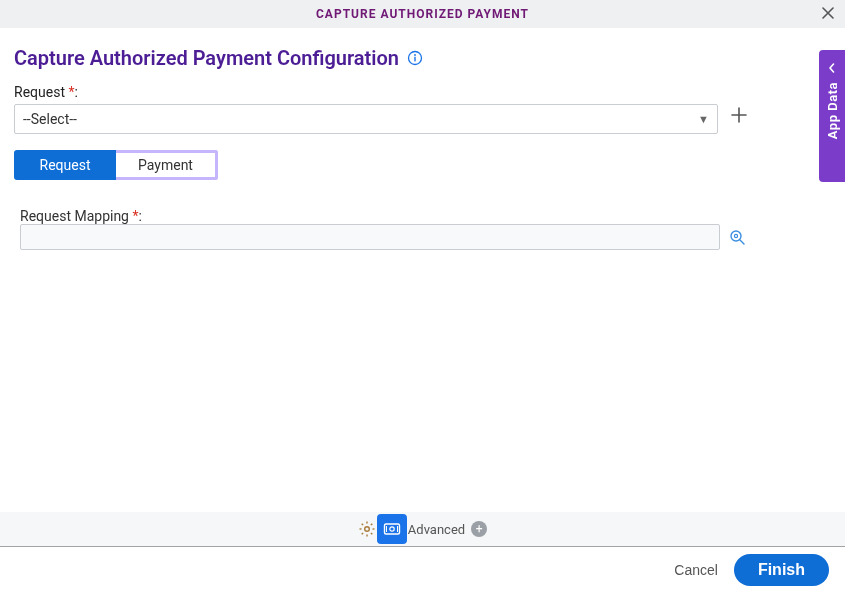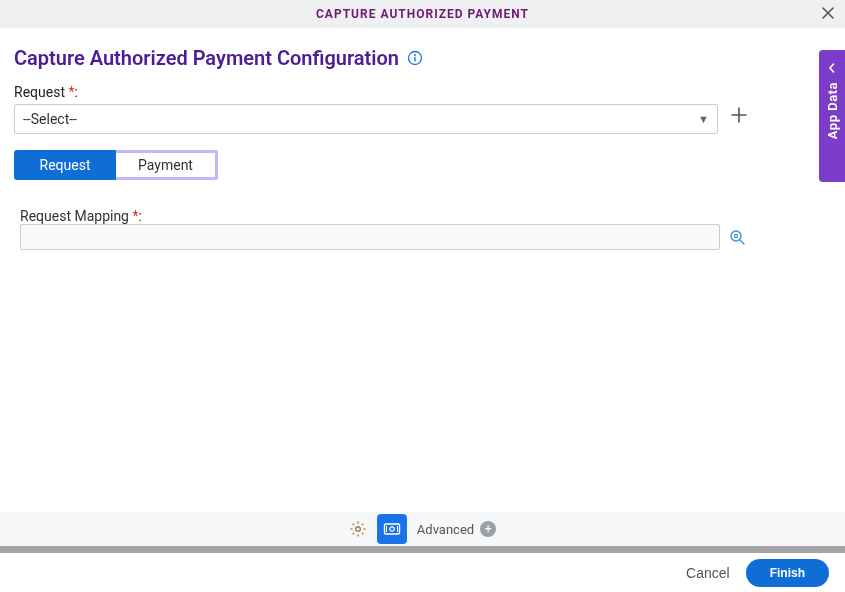--- a/index.html
+++ b/index.html
@@ -193,21 +193,21 @@
   .bottom-toolbar {
     position: absolute;
     left: 0;
     right: 0;
     bottom: 46px;
     height: 34px;
     background: #f6f7f8;
     display: flex;
     align-items: center;
     justify-content: center;
-    gap: 10px;
+    gap: 1px;
   }
   .gear-icon {
     color: #a97b3a;
     width: 18px;
     height: 18px;
     display: inline-flex;
     align-items: center;
     justify-content: center;
     cursor: pointer;
   }
@@ -248,21 +248,21 @@
     position: absolute;
     left: 0;
     right: 0;
     bottom: 0;
     height: 46px;
     display: flex;
     align-items: center;
     justify-content: flex-end;
     gap: 16px;
     padding-right: 16px;
-    border-top: 7px solid #a3a3a3;
+    border-top: 1px solid #a3a3a3;
   }
   .btn-text {
     background: none;
     border: none;
     color: #555;
     font-size: 14px;
     cursor: pointer;
   }
   .btn-outline {
     background: #fff;
@@ -271,21 +271,21 @@
     padding: 6px 22px;
     font-size: 14px;
     color: #333;
     cursor: pointer;
   }
   .btn-primary {
     background: #0f6dd6;
     border: none;
     border-radius: 18px;
     padding: 7px 24px;
-    font-size: 12px;
+    font-size: 16px;
     color: #fff;
     font-weight: 600;
     cursor: pointer;
   }
 </style>
 </head>
 <body>
 
 <div class="header-bar">
   <div class="header-title">CAPTURE AUTHORIZED PAYMENT</div>

